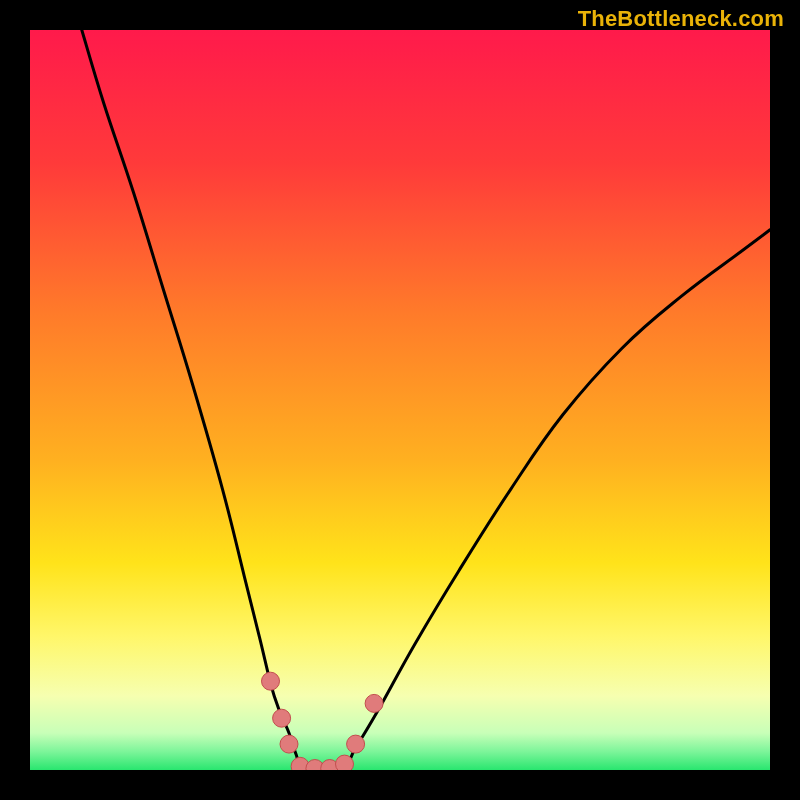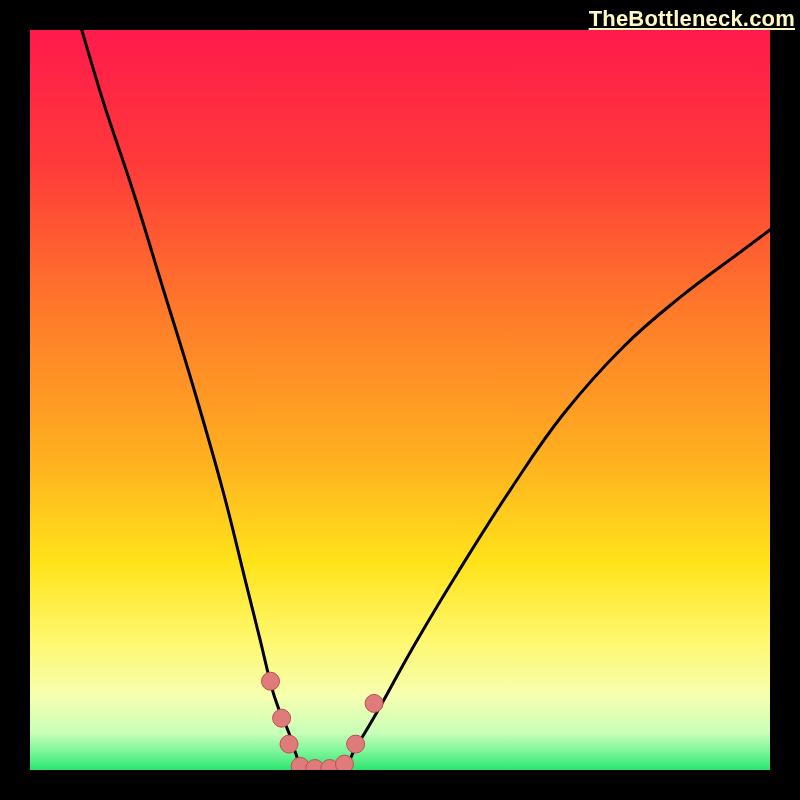--- a/index.html
+++ b/index.html
@@ -21,27 +21,26 @@
   .plot {
     position: absolute;
     left: 30px;
     top: 30px;
     width: 740px;
     height: 740px;
   }
   .attribution {
     position: absolute;
     top: 6px;
-    right: 5px;
+    right: 16px;
     font-family: Arial, Helvetica, sans-serif;
     font-size: 22px;
     font-weight: 600;
-    color: #fef9c3;
+    color: #eab308;
     letter-spacing: 0.2px;
-    text-decoration: underline;
   }
   svg { display: block; }
 </style>
 </head>
 <body>
 
 <div class="frame">
   <div class="plot">
     <svg id="chart-svg" width="740" height="740" viewBox="0 0 740 740" preserveAspectRatio="none">
       <defs>

